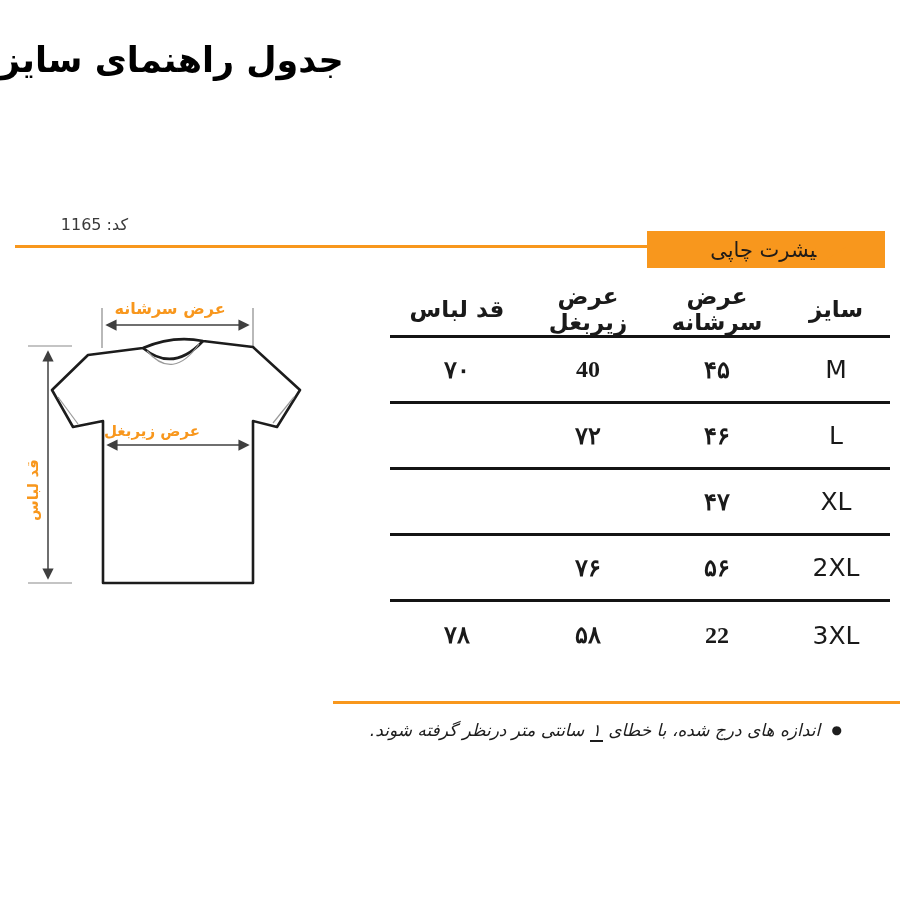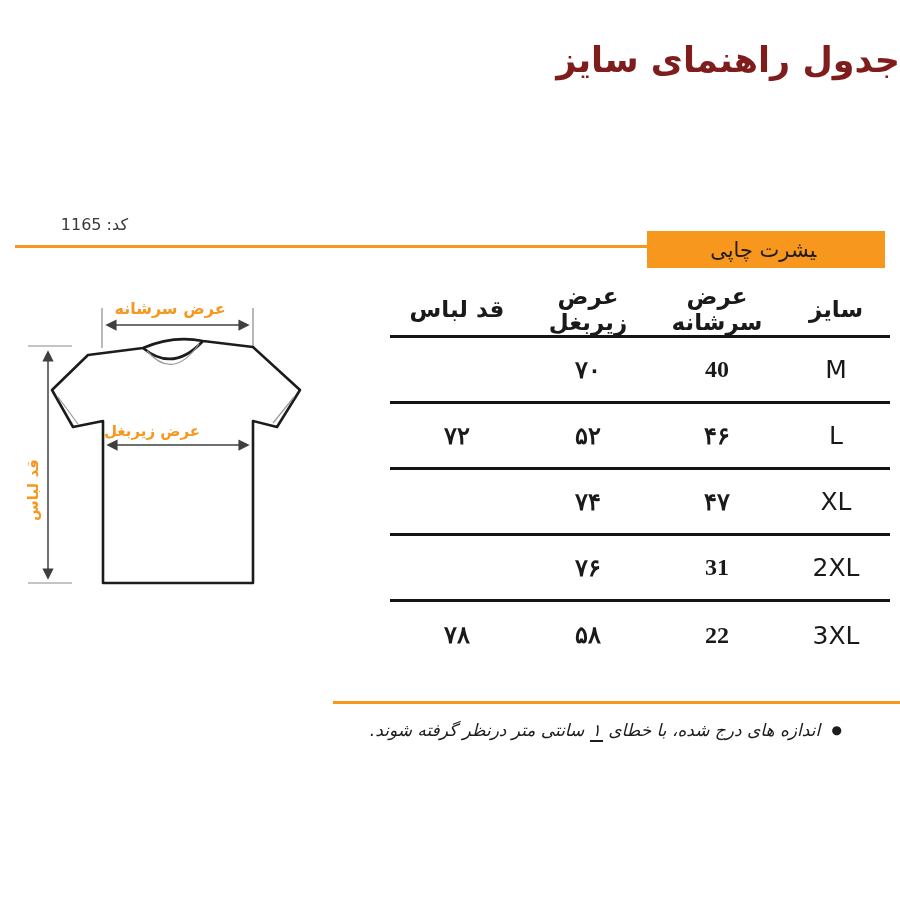--- a/index.html
+++ b/index.html
@@ -4,22 +4,22 @@
 <style>
   html,body{margin:0;padding:0;}
   body{
     width:900px;height:900px;position:relative;background:#ffffff;
     font-family:"DejaVu Sans", sans-serif;color:#1a1a1a;overflow:hidden;
   }
   .abs{position:absolute;}
 
   
   .page-title{
-    top:40px;left:0;width:900px;text-align:right;
-    font-size:35px;font-weight:bold;direction:rtl;color:#7f1d1d;
+    top:40px;left:0;width:900px;text-align:left;
+    font-size:35px;font-weight:bold;direction:rtl;color:#000000;
   }
 
   
   .banner-underline{top:245px;left:15px;width:632px;height:3px;background:#F8971D;}
   .product-banner{
     top:211px;left:647px;width:238px;height:37px;background:#F8971D;
     display:flex;align-items:center;justify-content:center;
     font-size:21px;color:#201c18;direction:rtl;margin-top:20px;
   }
   .banner-tail{top:247px;left:805px;width:45px;height:20px;}
@@ -111,37 +111,36 @@
 <div class="abs size-table">
   <div class="trow thead">
     <div class="th">سایز</div>
     <div class="th">عرض سرشانه</div>
     <div class="th">عرض زیربغل</div>
     <div class="th">قد لباس</div>
   </div>
 
   <div class="trow tbody-row">
     <div class="td lat">M</div>
+    <div class="td fa-num">۴۵</div>
     <div class="td fa-num">40</div>
     <div class="td fa-num">۷۰</div>
   </div>
   <div class="trow tbody-row">
     <div class="td lat">L</div>
     <div class="td fa-num">۴۶</div>
-    <div class="td fa-num">۵۲</div>
     <div class="td fa-num">۷۲</div>
   </div>
   <div class="trow tbody-row">
     <div class="td lat">XL</div>
     <div class="td fa-num">۴۷</div>
-    <div class="td fa-num">۷۴</div>
   </div>
   <div class="trow tbody-row">
     <div class="td lat">2XL</div>
-    <div class="td fa-num">31</div>
+    <div class="td fa-num">۵۶</div>
     <div class="td fa-num">۷۶</div>
   </div>
   <div class="trow tbody-row">
     <div class="td lat">3XL</div>
     <div class="td fa-num">22</div>
     <div class="td fa-num">۵۸</div>
     <div class="td fa-num">۷۸</div>
   </div>
 </div>
 

